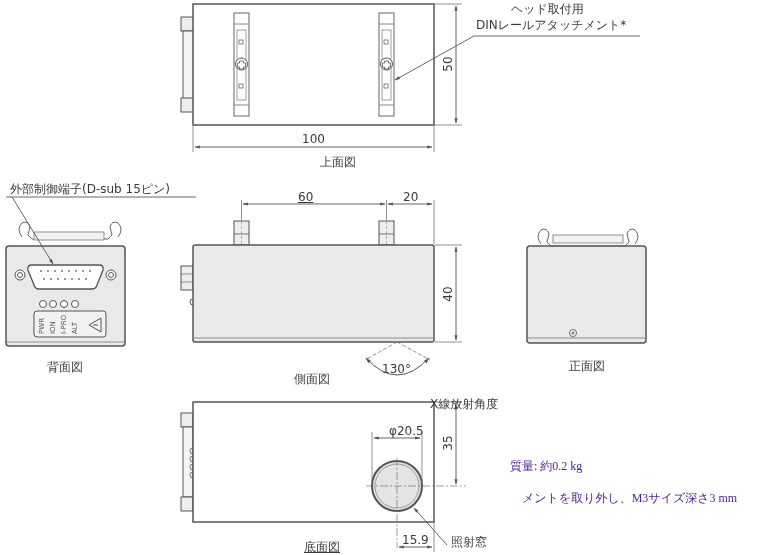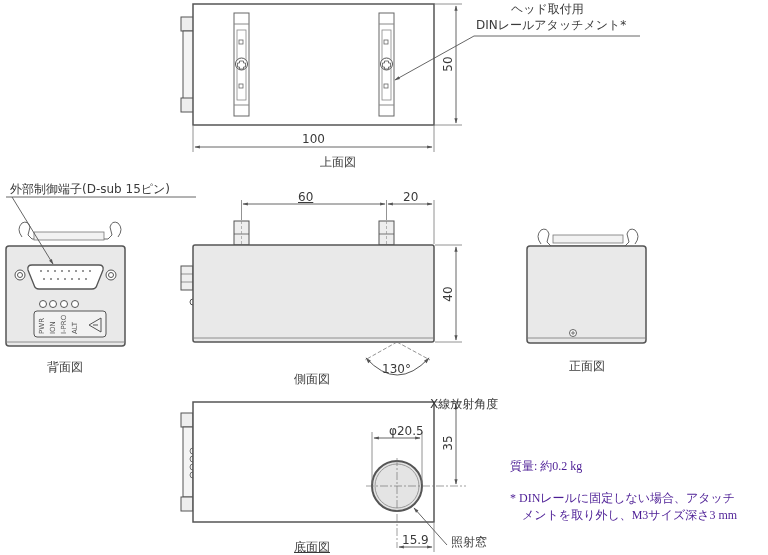--- a/index.html
+++ b/index.html
@@ -202,19 +202,18 @@
 <div class="lbl" style="left:294px; top:372px;">側面図</div>
 <div class="dim" style="left:382px; top:362px;">130°</div>
 <div class="lbl" style="left:430px; top:357px;margin-top:40px;">X線放射角度</div>
 
 <div class="lbl" style="left:569px; top:360px;font-family:Liberation Mono, monospace;">正面図</div>
 
 <div class="dim" style="left:389px; top:424px;">φ20.5</div>
 <div class="dim vert" style="left:440px; top:436px;">35</div>
 <div class="dim" style="left:402px; top:533px;">15.9</div>
 <div class="lbl" style="left:451px; top:535px;">照射窓</div>
-<div class="lbl" style="left:294px; top:540px;text-decoration:underline;">底面図</div>
+<div class="lbl" style="left:304px; top:540px;text-decoration:underline;">底面図</div>
 
 <div class="note" style="left:510px; top:458px;">質量: 約0.2 kg</div>
 <div class="note" style="left:510px; top:490px;">
-  <div class="note-line">* DINレールに固定しない場合、アタッチ</div>
   <div class="note-line" style="padding-left:12px;">メントを取り外し、M3サイズ深さ3 mm</div>
 </div>
 
 </body></html>

